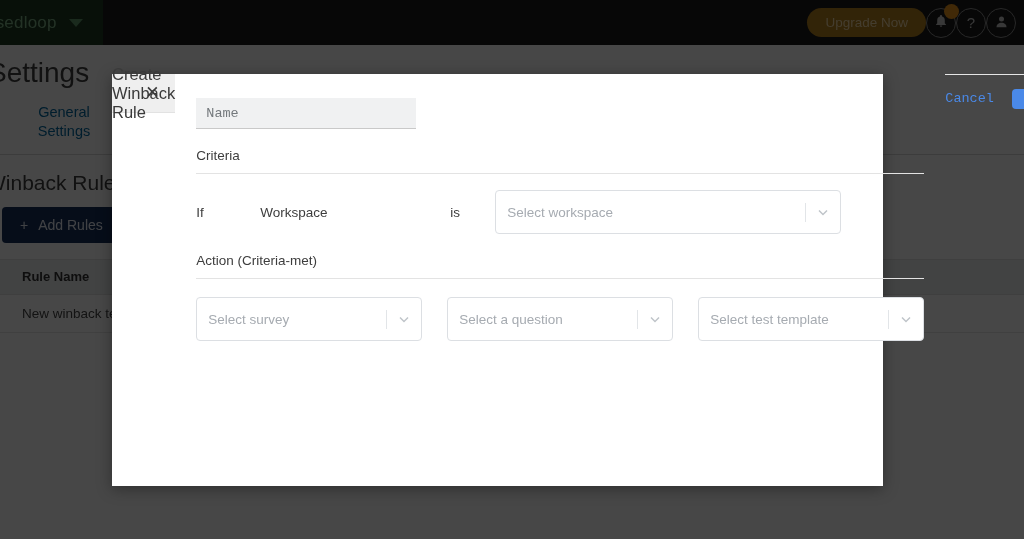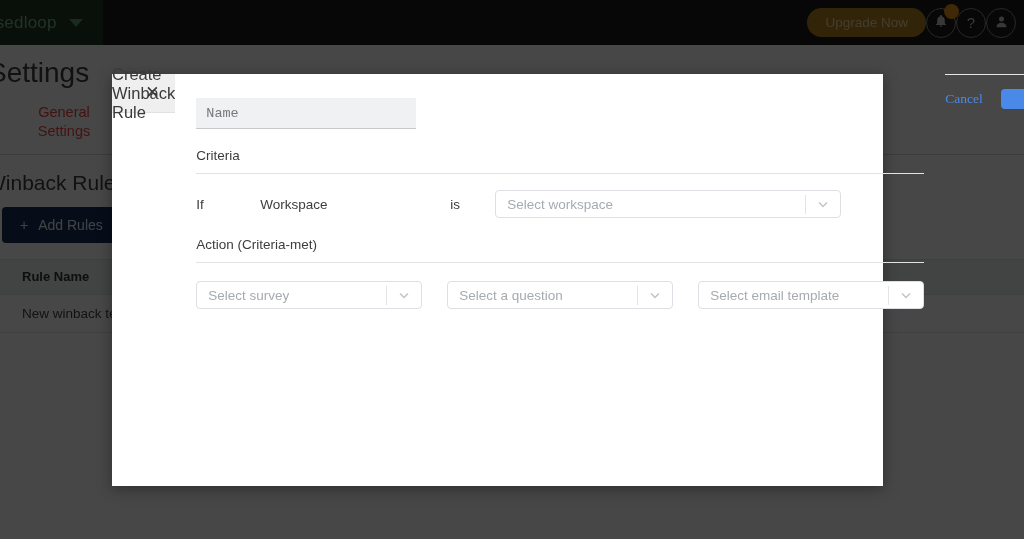--- a/index.html
+++ b/index.html
@@ -67,21 +67,21 @@
     font-size: 28px; color: #3d3d3d; font-weight: 400;
     padding: 12px 0 0 0; margin-left: -12px;
   }
   .tabs {
     display: flex; gap: 0; margin-top: 8px;
     border-bottom: 1px solid #d8d8d8;
     padding: 0 0 0 0;
   }
   .tab {
     flex: 0 0 auto; width: 128px; text-align: center;
-    font-size: 14.5px; color: #ef4444; line-height: 1.3;
+    font-size: 14.5px; color: #0369a1; line-height: 1.3;
     padding: 6px 4px 10px 4px; cursor: pointer;
     border-bottom: 3px solid transparent;
   }
   .tab.active { color: #2a6fd6; border-bottom-color: #2a6fd6; }
 
   .section-head {
     font-size: 21px; color: #3d3d3d; margin: 16px 0 0 -14px;
   }
   .add-rules-btn {
     margin: 12px 0 0 2px;
@@ -148,21 +148,21 @@
   }
 
   .crit-row {
     display: flex; align-items: center; margin-top: 16px;
   }
   .crit-conj { width: 64px; font-size: 13.5px; color: #3d3d3d; }
   .crit-field { width: 190px; font-size: 13.5px; color: #3d3d3d; }
   .crit-op { width: 45px; font-size: 13.5px; color: #3d3d3d; }
 
   .rselect {
-    height: 28px; border: 1px solid #dcdfe3; border-radius: 4px;
+    height: 44px; border: 1px solid #dcdfe3; border-radius: 4px;
     background: #fff; display: flex; align-items: center;
     font-size: 13.5px; color: #a6abb1; cursor: pointer;
     position: relative;
   }
   .rselect .ph { padding-left: 11px; flex: 1; }
   .rselect .sep { width: 1px; height: 19px; background: #e2e5e8; }
   .rselect .chev {
     width: 34px; display: flex; align-items: center; justify-content: center;
   }
   .chev svg { display: block; }
@@ -171,21 +171,21 @@
   .action-row { display: flex; gap: 25px; margin-top: 18px; }
   .a-sel { width: 226px; }
 
   .modal-footer {
     height: 48px; border-top: 1px solid #e6e6e6;
     display: flex; align-items: center; justify-content: flex-end;
     gap: 18px; padding-right: 15px;
   }
   .cancel-link {
     font-size: 13.5px; color: #4a89e8; cursor: pointer; background: none;
-    border: none; font-family: Liberation Serif, serif;
+    border: none; font-family: Liberation Mono, monospace;
   }
   .save-btn {
     background: #4a89e8; color: #fff; border: none; border-radius: 4px;
     width: 97px; height: 20px; font-size: 14px; cursor: pointer;
     font-family: "Liberation Sans", sans-serif;
   }
 </style>
 </head>
 <body>
 
@@ -314,21 +314,21 @@
         <span class="ph">Select a question</span>
         <span class="sep"></span>
         <span class="chev">
           <svg width="16" height="16" viewBox="0 0 20 20" fill="none" stroke="#bfc4c9" stroke-width="1.8">
               <path d="M5 8l5 5 5-5"></path>
             </svg>
         </span>
       </div>
 
       <div class="rselect a-sel">
-        <span class="ph">Select email template</span>
+        <span class="ph">Select test template</span>
         <span class="sep"></span>
         <span class="chev">
           <svg width="16" height="16" viewBox="0 0 20 20" fill="none" stroke="#bfc4c9" stroke-width="1.8">
               <path d="M5 8l5 5 5-5"></path>
             </svg>
         </span>
       </div>
     </div>
   </div>
 

